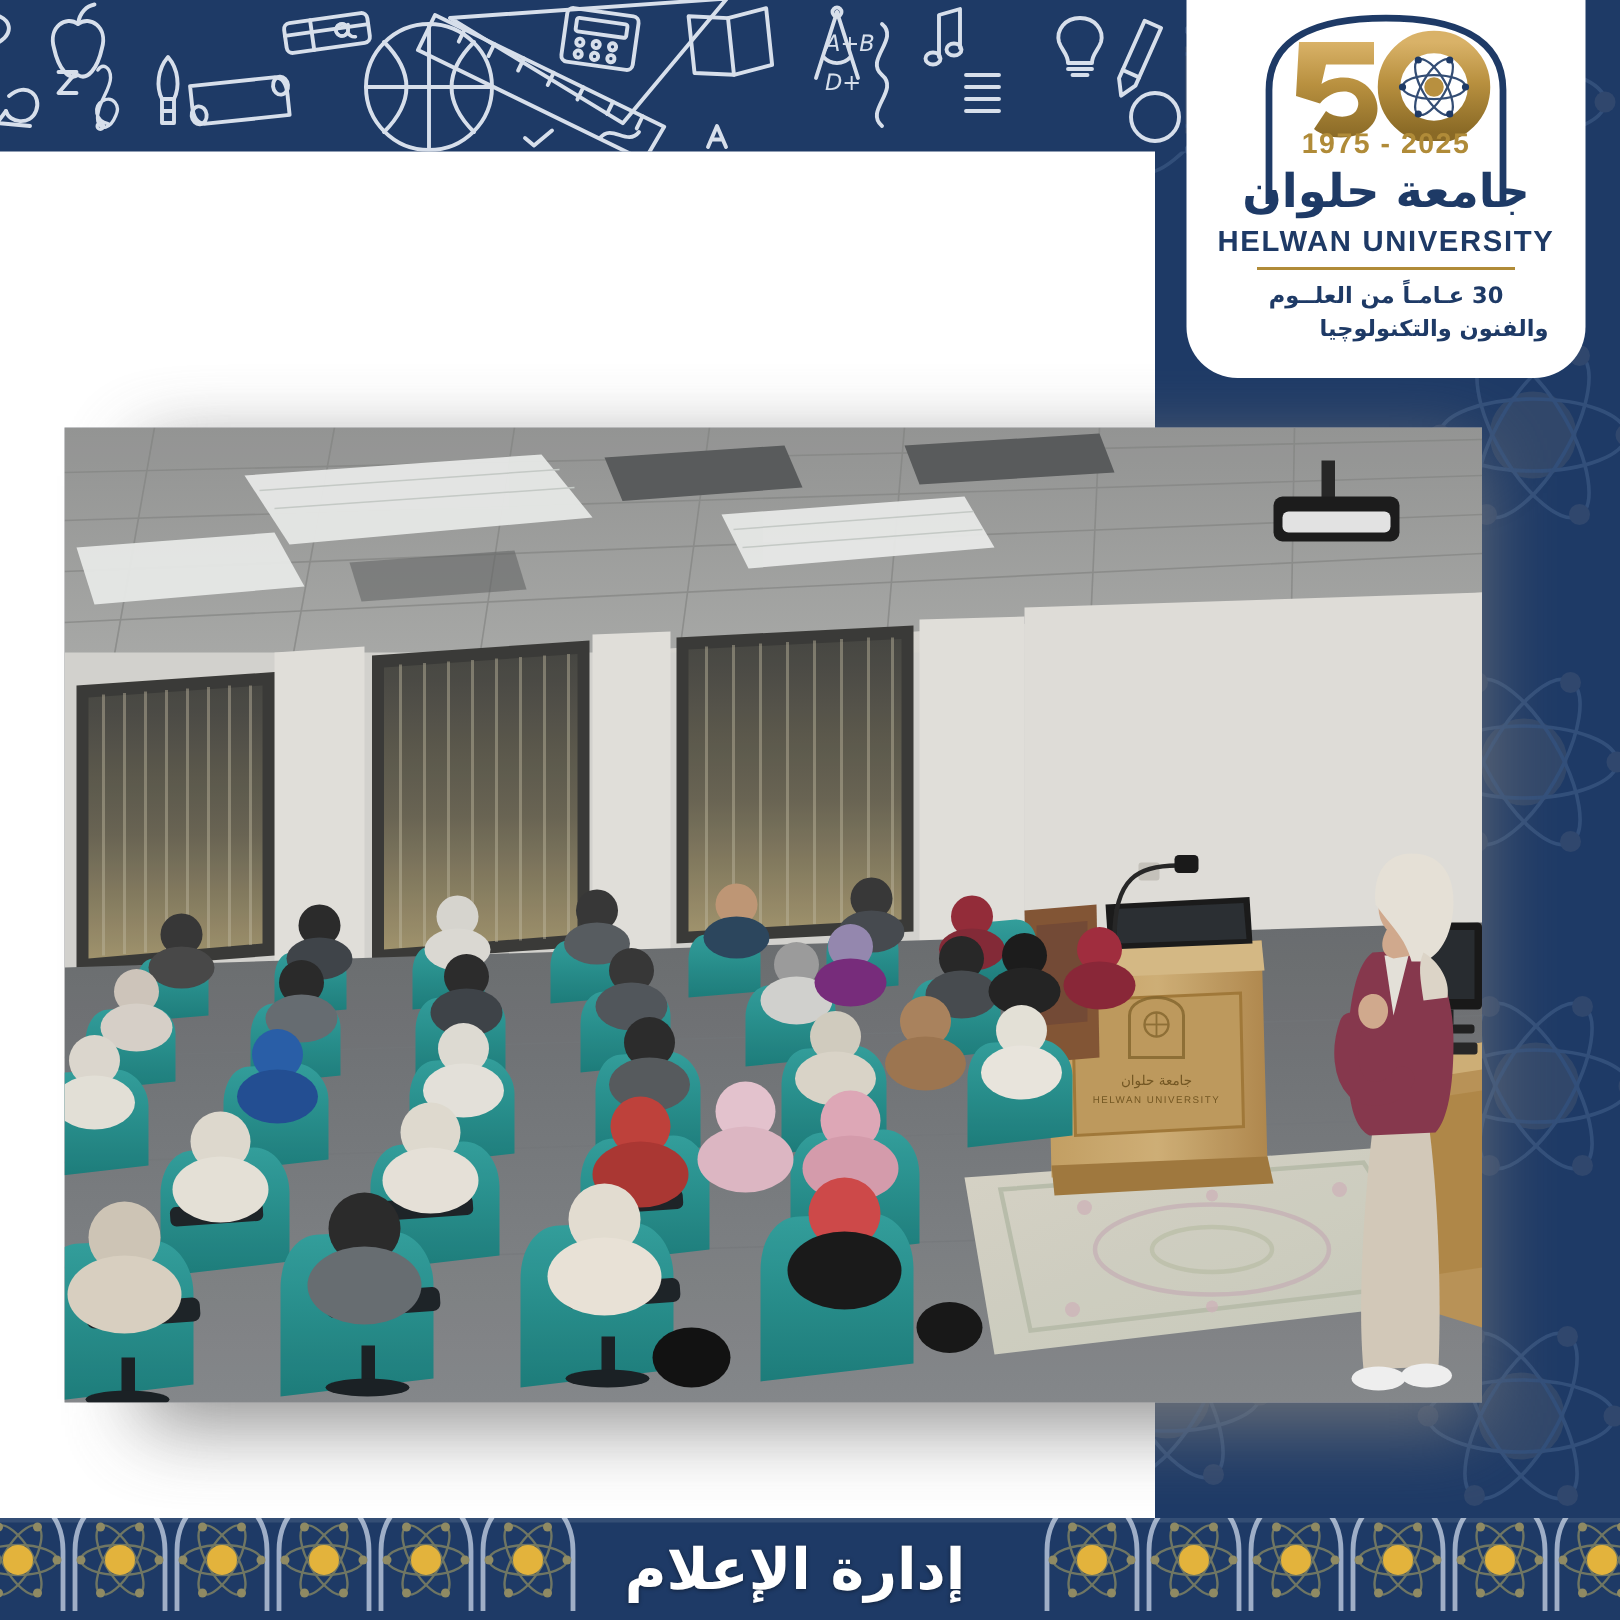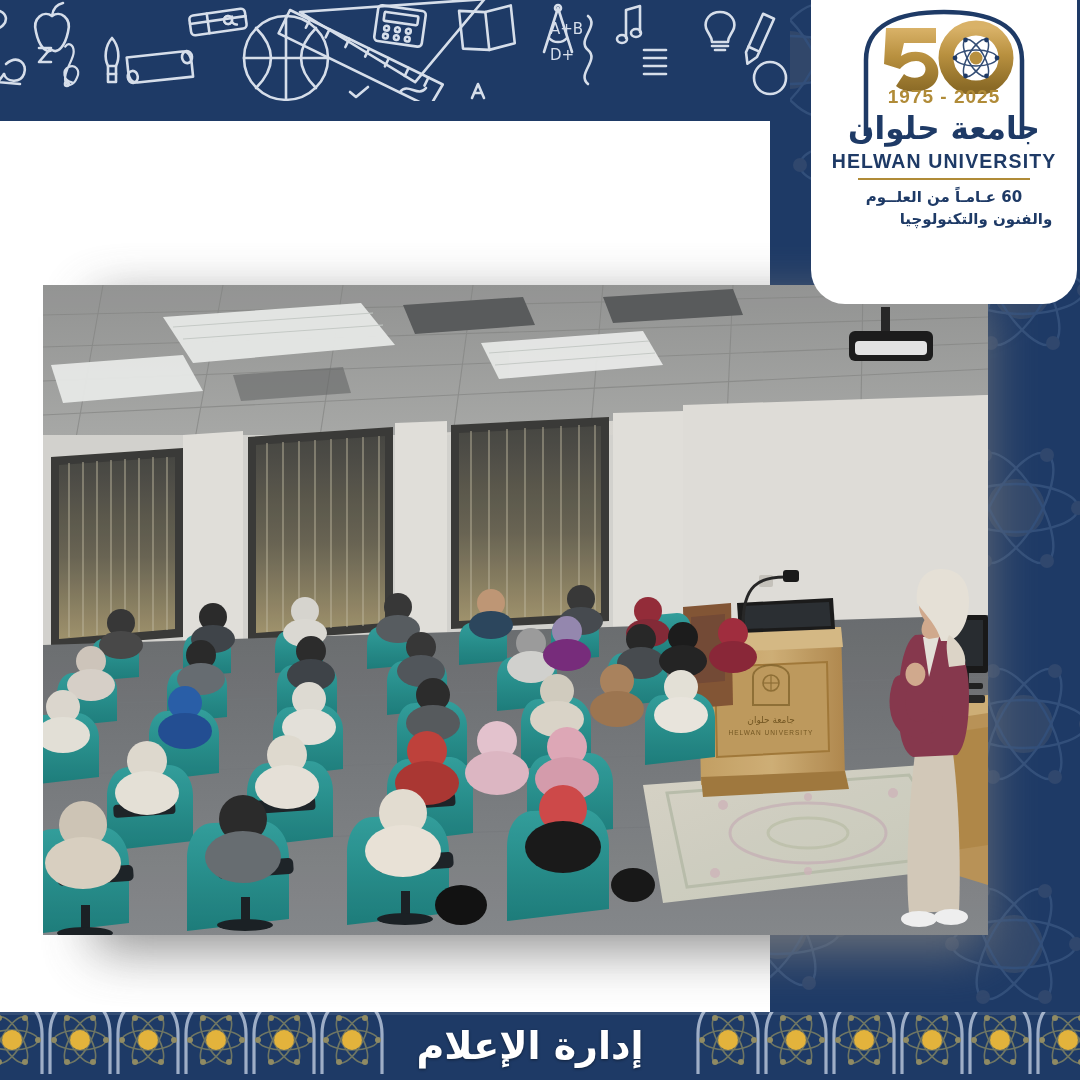--- a/index.html
+++ b/index.html
@@ -8,35 +8,35 @@
     width:1080px;height:1080px;
     background:#ffffff;
     font-family:"Liberation Sans","DejaVu Sans",sans-serif;
     overflow:hidden;
     position:relative;
   }
   .canvas{position:relative;width:1080px;height:1080px;background:#ffffff;overflow:hidden;}
 
   
   .top-band{
-    position:absolute;left:0;top:0;width:790px;height:121px;
-    background:#1e3a66;overflow:hidden;
+    position:absolute;left:0;top:0;width:790px;height:101px;
+    background:#1e3a66;overflow:hidden;font-style:italic;
   }
   .top-band svg{position:absolute;left:0;top:0;}
 
   
   .right-panel{
     position:absolute;right:0;top:0;width:310px;height:1014px;
     background:#1e3a66;overflow:hidden;
   }
   .right-panel .atoms{position:absolute;left:0;top:0;width:310px;height:1014px;opacity:.55;}
 
   
   .logo-card{
-    position:absolute;left:811px;top:0;width:266px;height:304px;
+    position:absolute;left:791px;top:0;width:266px;height:252px;
     background:#ffffff;
     border-bottom-left-radius:34px;
     border-bottom-right-radius:34px;
     z-index:6;
   }
   .logo-inner{position:relative;width:100%;height:100%;}
   .logo-arch{position:absolute;left:50%;top:8px;transform:translateX(-50%);}
   .fifty-wrap{
     position:absolute;left:50%;top:16px;transform:translateX(-50%);
     text-align:center;width:200px;
@@ -324,21 +324,21 @@
             <circle cx="121.5" cy="24" r="2.4"></circle>
           <circle cx="121.5" cy="60" r="2.4"></circle>
             <circle cx="142.5" cy="24" r="2.4"></circle>
         </g>
       </svg>
 
       <div class="years-line">1975 - 2025</div>
       <div class="ar-name">جامعة حلوان</div>
       <div class="en-name">HELWAN UNIVERSITY</div>
       <div class="gold-rule"></div>
-      <div class="ar-tag1">60 عـامـاً من العلــوم</div>
+      <div class="ar-tag1">30 عـامـاً من العلــوم</div>
       <div class="ar-tag2">والفنون والتكنولوچيا</div>
     </div>
   </div>
 
   <div class="photo-shadow"></div>
 
   <div class="photo">
     <svg width="945" height="650" viewBox="0 0 945 650">
       <defs>
         <linearGradient id="ceilG" x1="0" y1="0" x2="0" y2="1">

